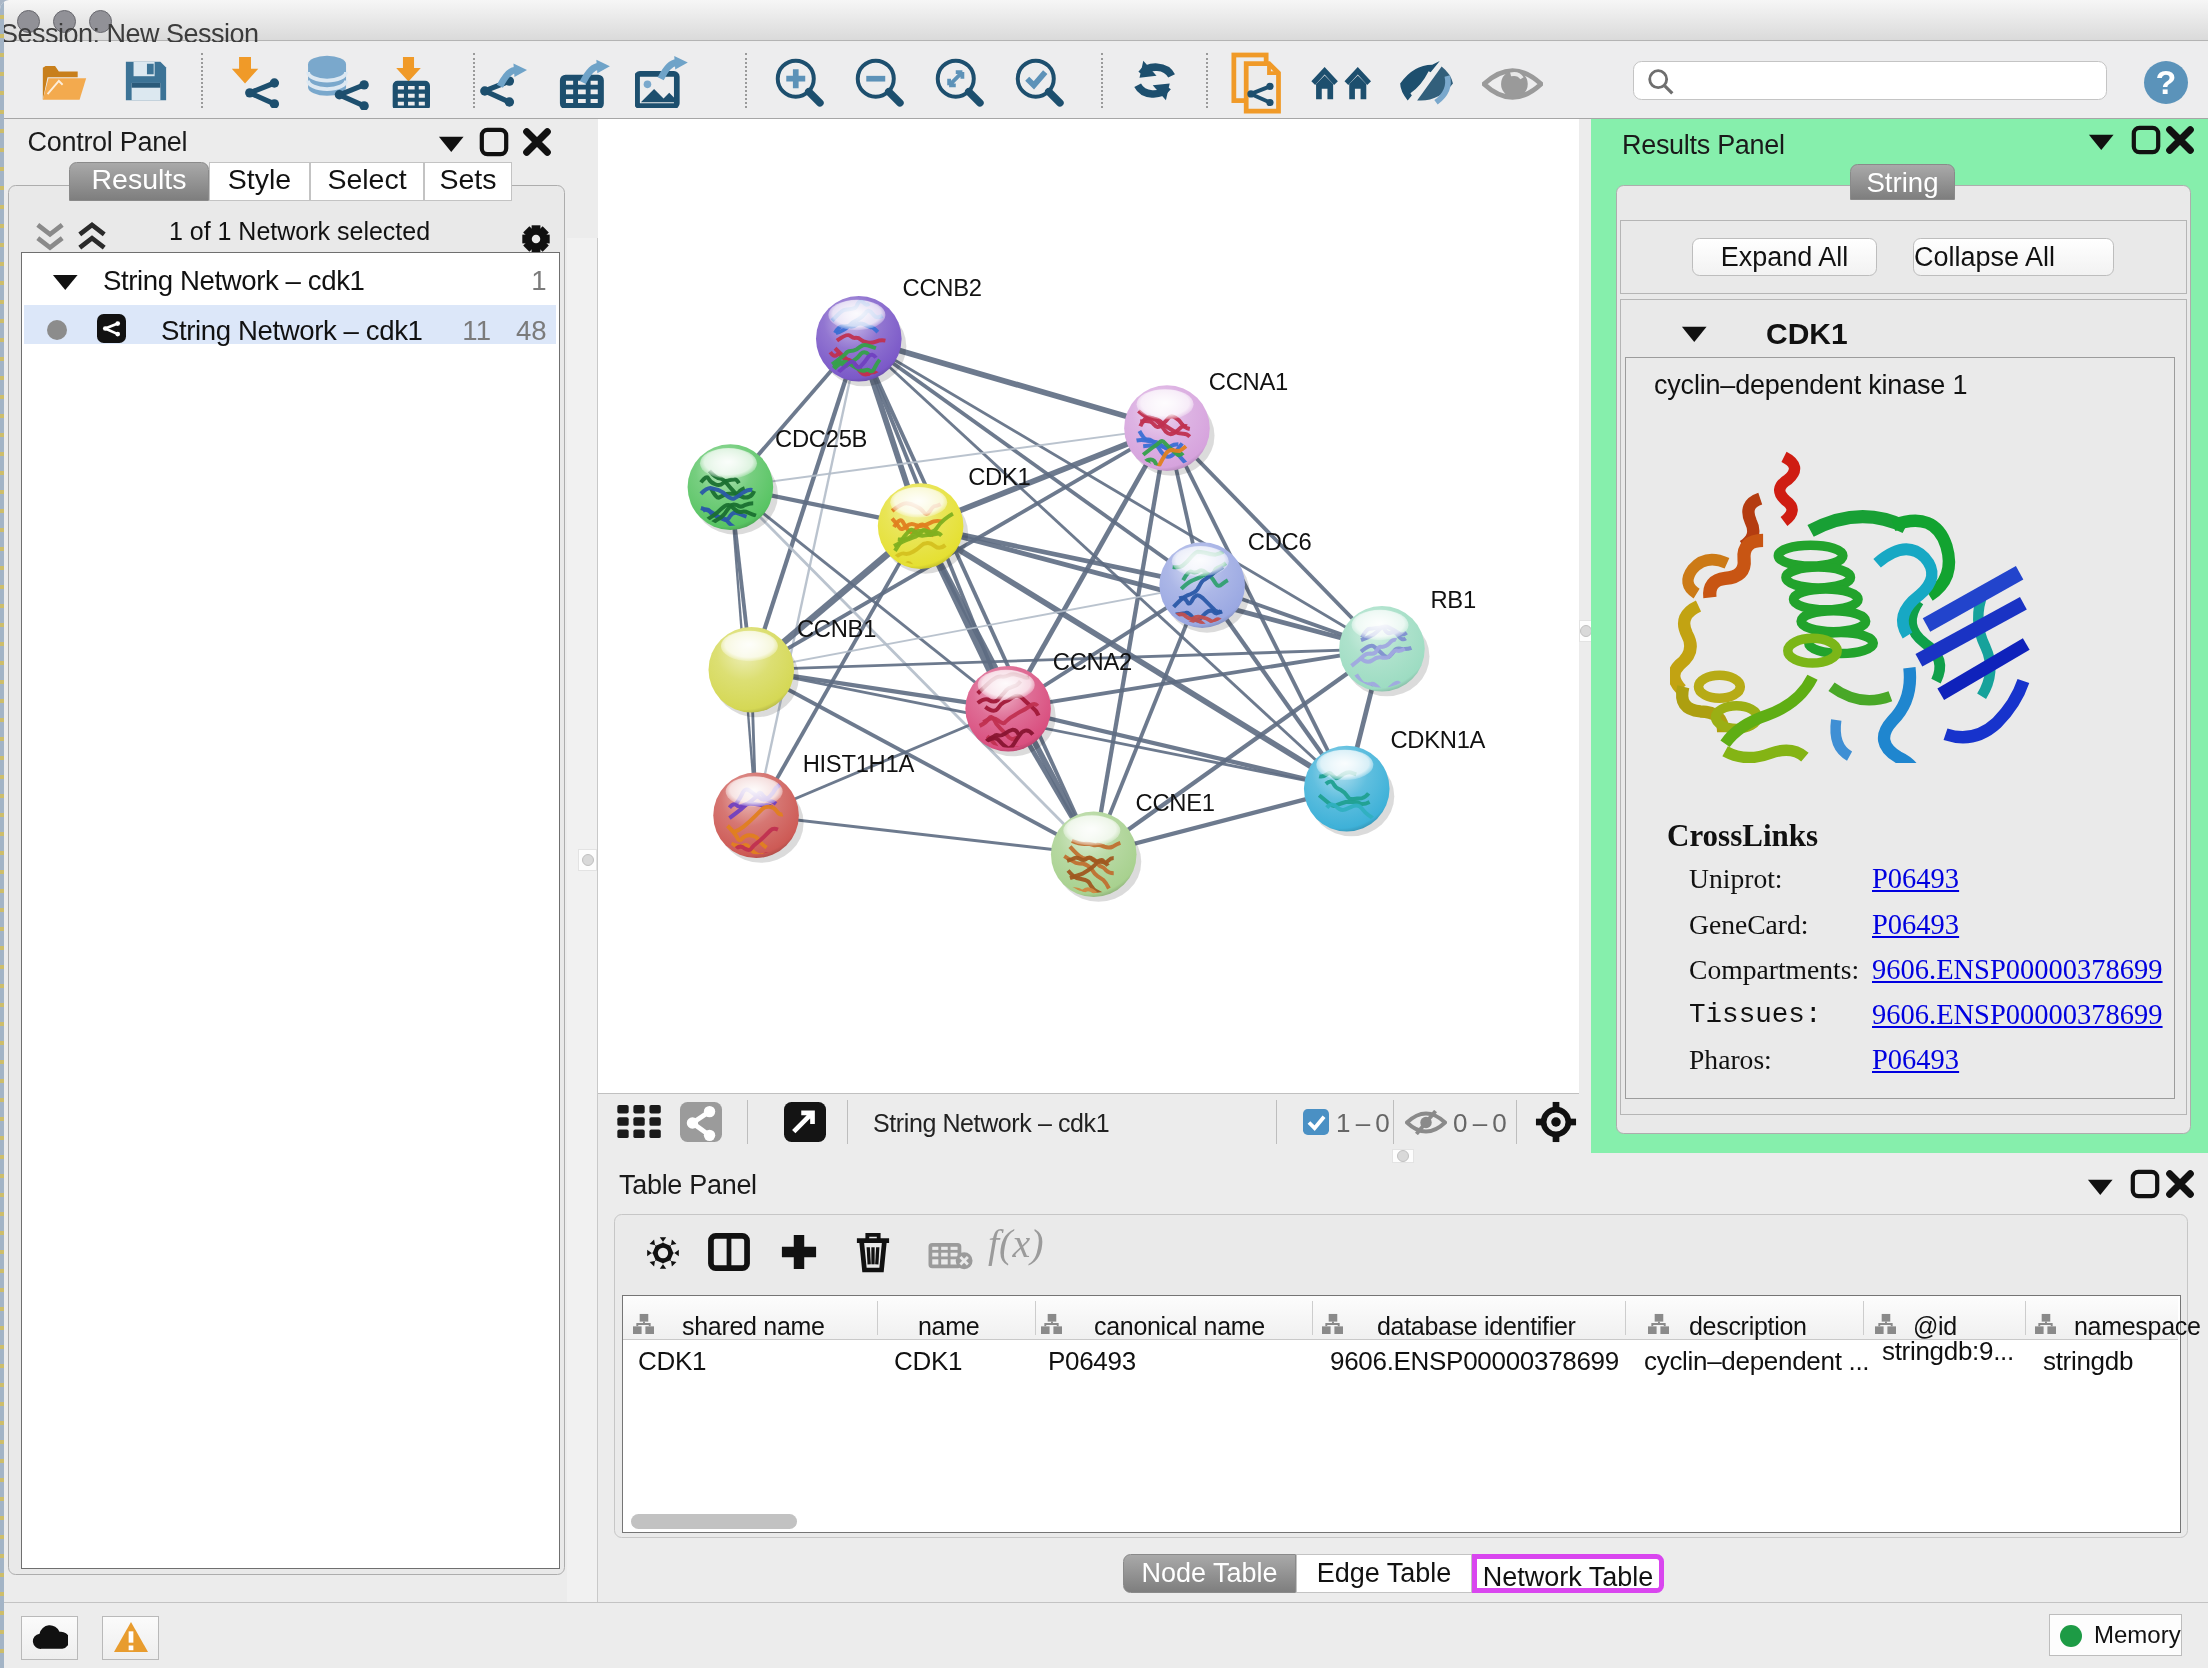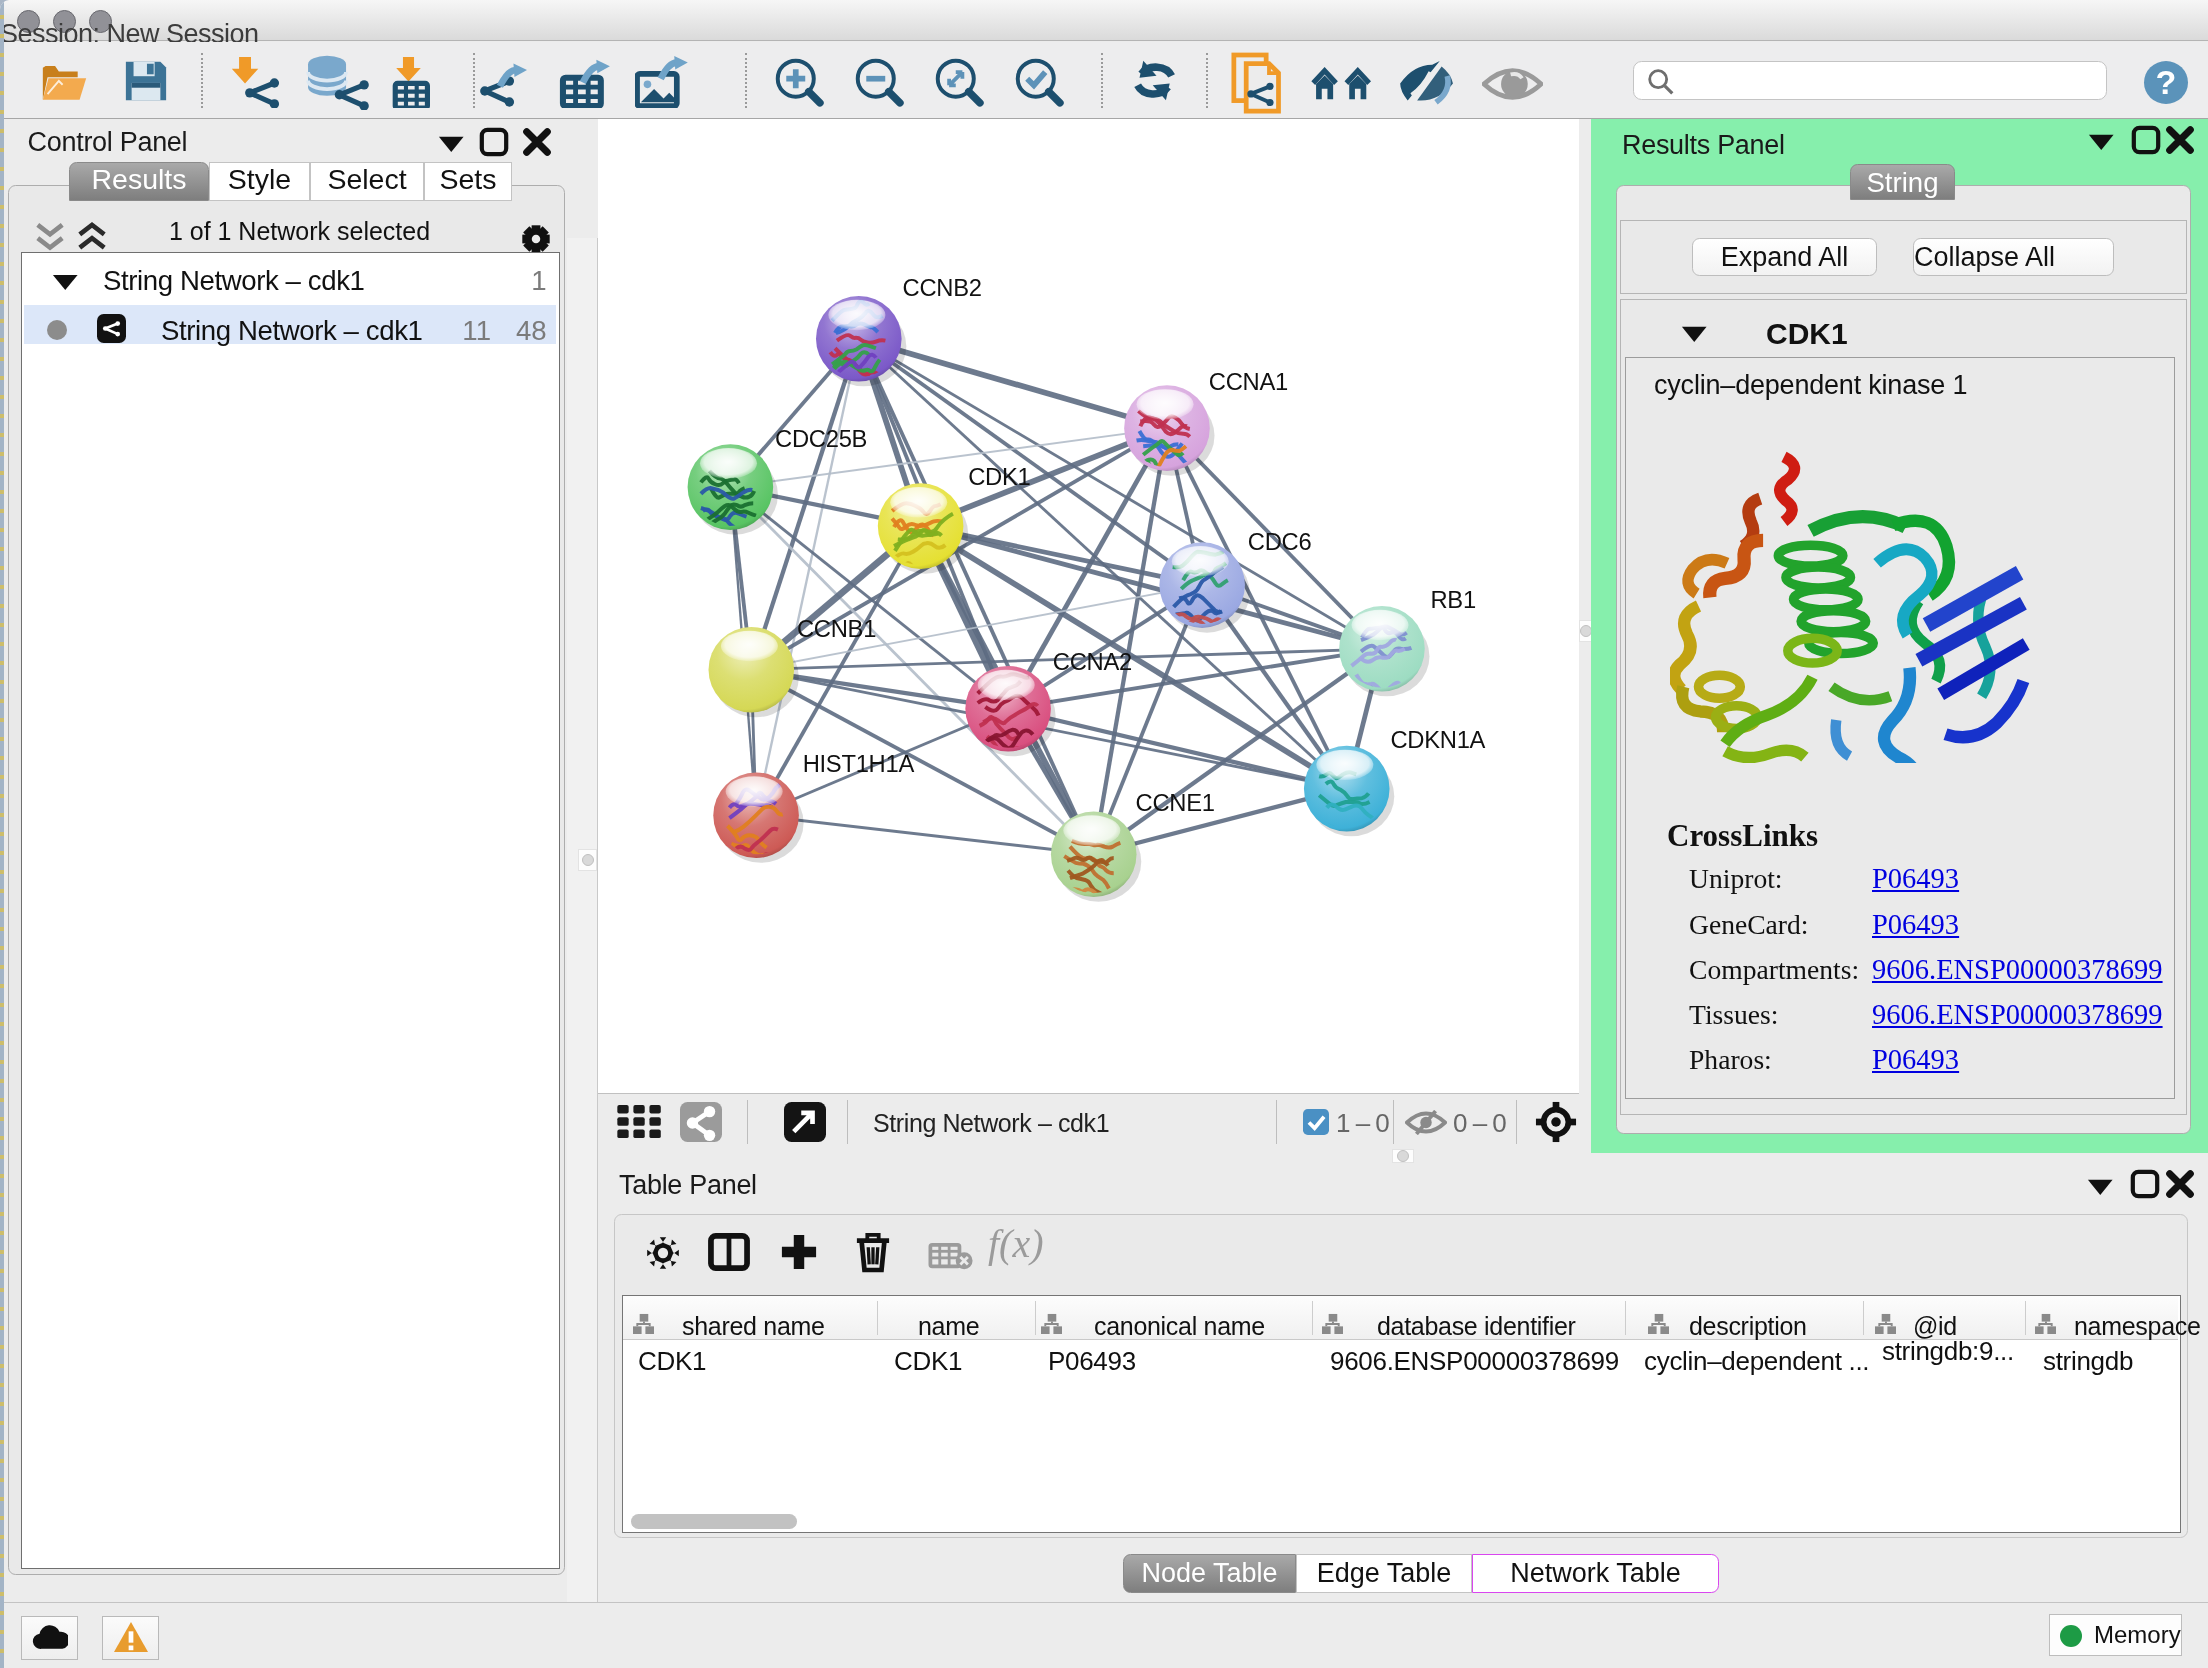--- a/index.html
+++ b/index.html
@@ -653,21 +653,21 @@
           <path d="M290 300 q30 10 54 -12 q20 -20 28 -44" fill="none" stroke="#1733cc" stroke-width="13"></path>
           <path d="M175 285 q-4 28 14 38" fill="none" stroke="#3f8fd4" stroke-width="11"></path>
         </svg>
         <div style="position:absolute;left:50px;top:632px;font-family:'Liberation Serif',serif;font-size:31px;font-weight:bold;color:#111">CrossLinks</div>
         <div style="position:absolute;left:72px;top:677px;font-family:'Liberation Serif',serif;font-size:27.6px;color:#111">Uniprot:</div>
         <div style="position:absolute;left:255px;top:677px;font-family:'Liberation Serif',serif;font-size:28.5px"><a class="lnk">P06493</a></div>
         <div style="position:absolute;left:72px;top:723px;font-family:'Liberation Serif',serif;font-size:27.6px;color:#111">GeneCard:</div>
         <div style="position:absolute;left:255px;top:723px;font-family:'Liberation Serif',serif;font-size:28.5px"><a class="lnk">P06493</a></div>
         <div style="position:absolute;left:72px;top:768px;font-family:'Liberation Serif',serif;font-size:27.6px;color:#111">Compartments:</div>
         <div style="position:absolute;left:255px;top:768px;font-family:'Liberation Serif',serif;font-size:28.5px"><a class="lnk">9606.ENSP00000378699</a></div>
-        <div style="position:absolute;left:72px;top:813px;font-family:Liberation Serif, serif;font-size:27.6px;color:#111">Tissues:</div>
+        <div style="position:absolute;left:72px;top:813px;font-family:Liberation Mono, monospace;font-size:27.6px;color:#111">Tissues:</div>
         <div style="position:absolute;left:255px;top:813px;font-family:'Liberation Serif',serif;font-size:28.5px"><a class="lnk">9606.ENSP00000378699</a></div>
         <div style="position:absolute;left:72px;top:858px;font-family:'Liberation Serif',serif;font-size:27.6px;color:#111">Pharos:</div>
         <div style="position:absolute;left:255px;top:858px;font-family:'Liberation Serif',serif;font-size:28.5px"><a class="lnk">P06493</a></div>
       </div>
     </div>
     <div id="tp">
       <div class="ptitle" style="position:absolute;left:21px;top:17px">Table Panel</div>
       <svg style="position:absolute;left:1488px;top:24px" width="28.5" height="19" viewBox="0 0 30 20">
         <path d="M2 3 L28 3 L15 19 Z" fill="#111"></path>
       </svg>
@@ -762,21 +762,21 @@
         <div style="position:absolute;left:271px;top:50px;font-size:26px;letter-spacing:-0.3px;color:#111;white-space:nowrap">CDK1</div>
         <div style="position:absolute;left:425px;top:50px;font-size:26px;letter-spacing:-0.3px;color:#111;white-space:nowrap">P06493</div>
         <div style="position:absolute;left:707px;top:50px;font-size:26px;letter-spacing:-0.3px;color:#111;white-space:nowrap">9606.ENSP00000378699</div>
         <div style="position:absolute;left:1021px;top:50px;font-size:26px;letter-spacing:-0.3px;color:#111;white-space:nowrap">cyclin–dependent ...</div>
         <div style="position:absolute;left:1259px;top:40px;font-size:26px;letter-spacing:-0.3px;color:#111;white-space:nowrap">stringdb:9...</div>
         <div style="position:absolute;left:1420px;top:50px;font-size:26px;letter-spacing:-0.3px;color:#111;white-space:nowrap">stringdb</div>
         <div style="position:absolute;left:7.6px;top:218px;width:166px;height:15px;background:#c2c2c2;border-radius:7.6px"></div>
       </div>
       <div style="position:absolute;left:525px;top:401px;width:173px;height:39px;background:linear-gradient(#a9a9a9,#7e7e7e);border:1px solid #8a8a8a;border-radius:7.6px 0 0 7.6px;color:#fff;font-size:27px;text-align:center;line-height:37px">Node Table</div>
       <div style="position:absolute;left:698px;top:401px;width:176px;height:39px;background:#fff;border:1px solid #c3c3c3;color:#111;font-size:27px;text-align:center;line-height:37px">Edge Table</div>
-      <div style="position:absolute;left:874px;top:401px;width:247px;height:39px;background:#fff;border:1px solid #d946ef;border-radius:0 7.6px 7.6px 0;color:#111;font-size:27px;text-align:center;line-height:37px">Network Table</div>
+      <div style="position:absolute;left:874px;top:401px;width:192px;height:39px;background:#fff;border:5px solid #d946ef;border-radius:0 7.6px 7.6px 0;color:#111;font-size:27px;text-align:center;line-height:37px">Network Table</div>
     </div>
     <div id="statusbar">
       <div class="sbtn" style="left:21px"></div>
       <svg style="position:absolute;left:32px;top:21px;" width="36" height="27" viewBox="0 0 38 28">
         <path d="M10 26 A8 8 0 0 1 8 10 A11 11 0 0 1 29 8 A7 7 0 0 1 32 26 Z" fill="#111"></path>
       </svg>
       <div class="sbtn" style="left:102px"></div>
       <svg style="position:absolute;left:112px;top:17px;" width="38" height="34" viewBox="0 0 40 36">
         <path d="M20 2 L38 34 L2 34 Z" fill="#e89c2e"></path>
         <rect x="17.5" y="12" width="5" height="12" fill="#fff"></rect>

